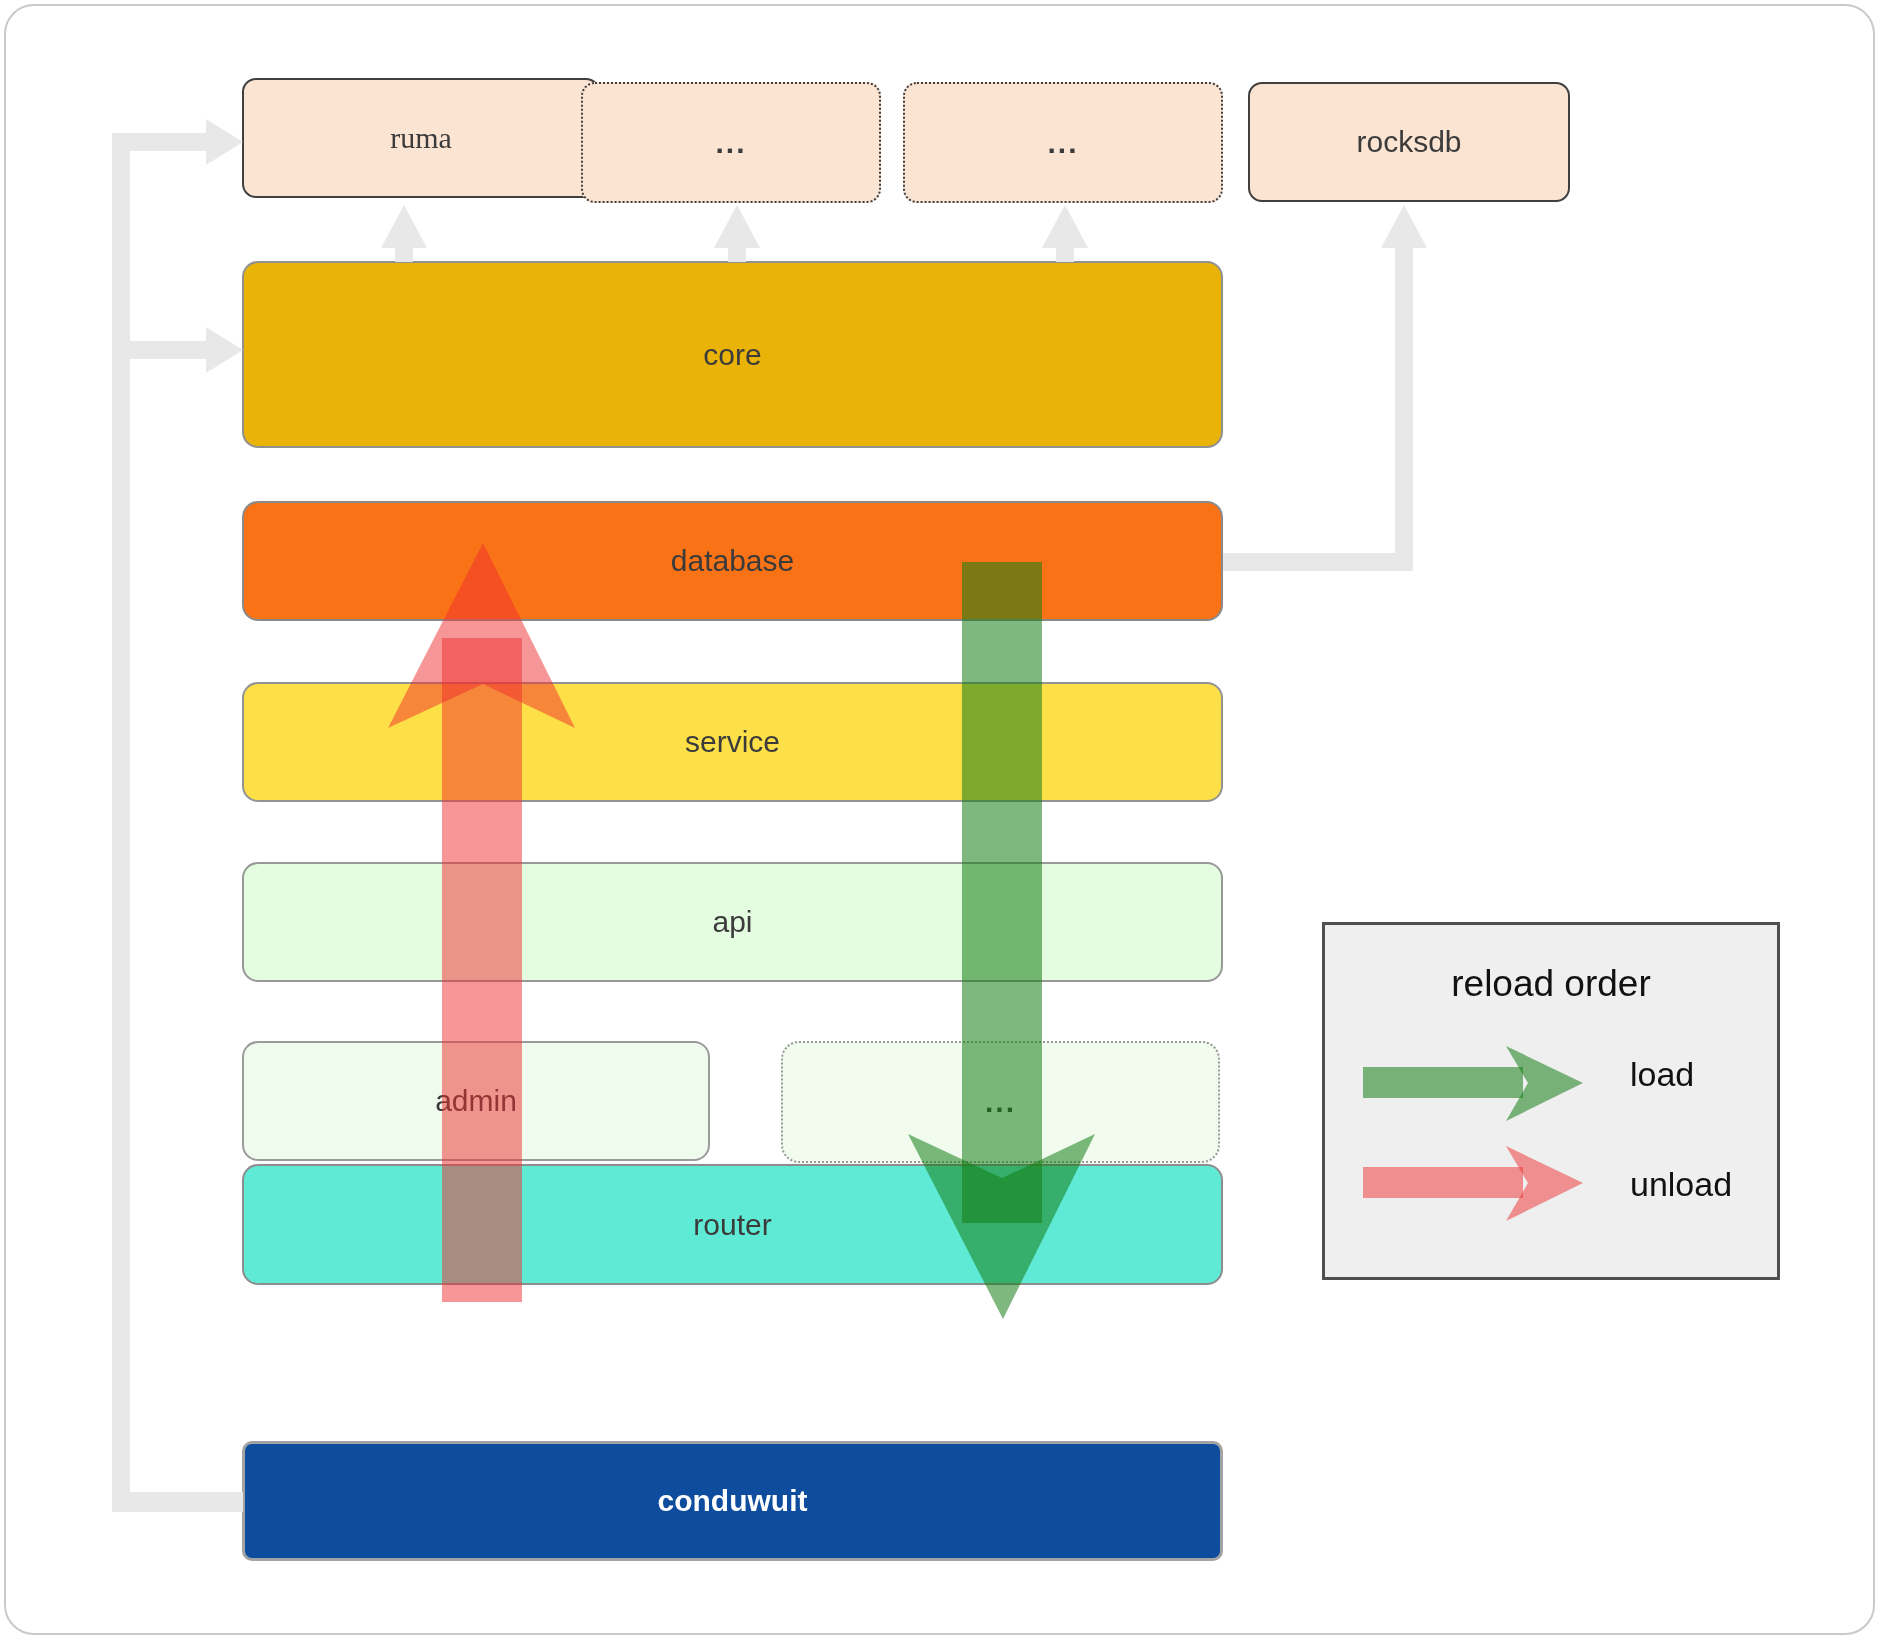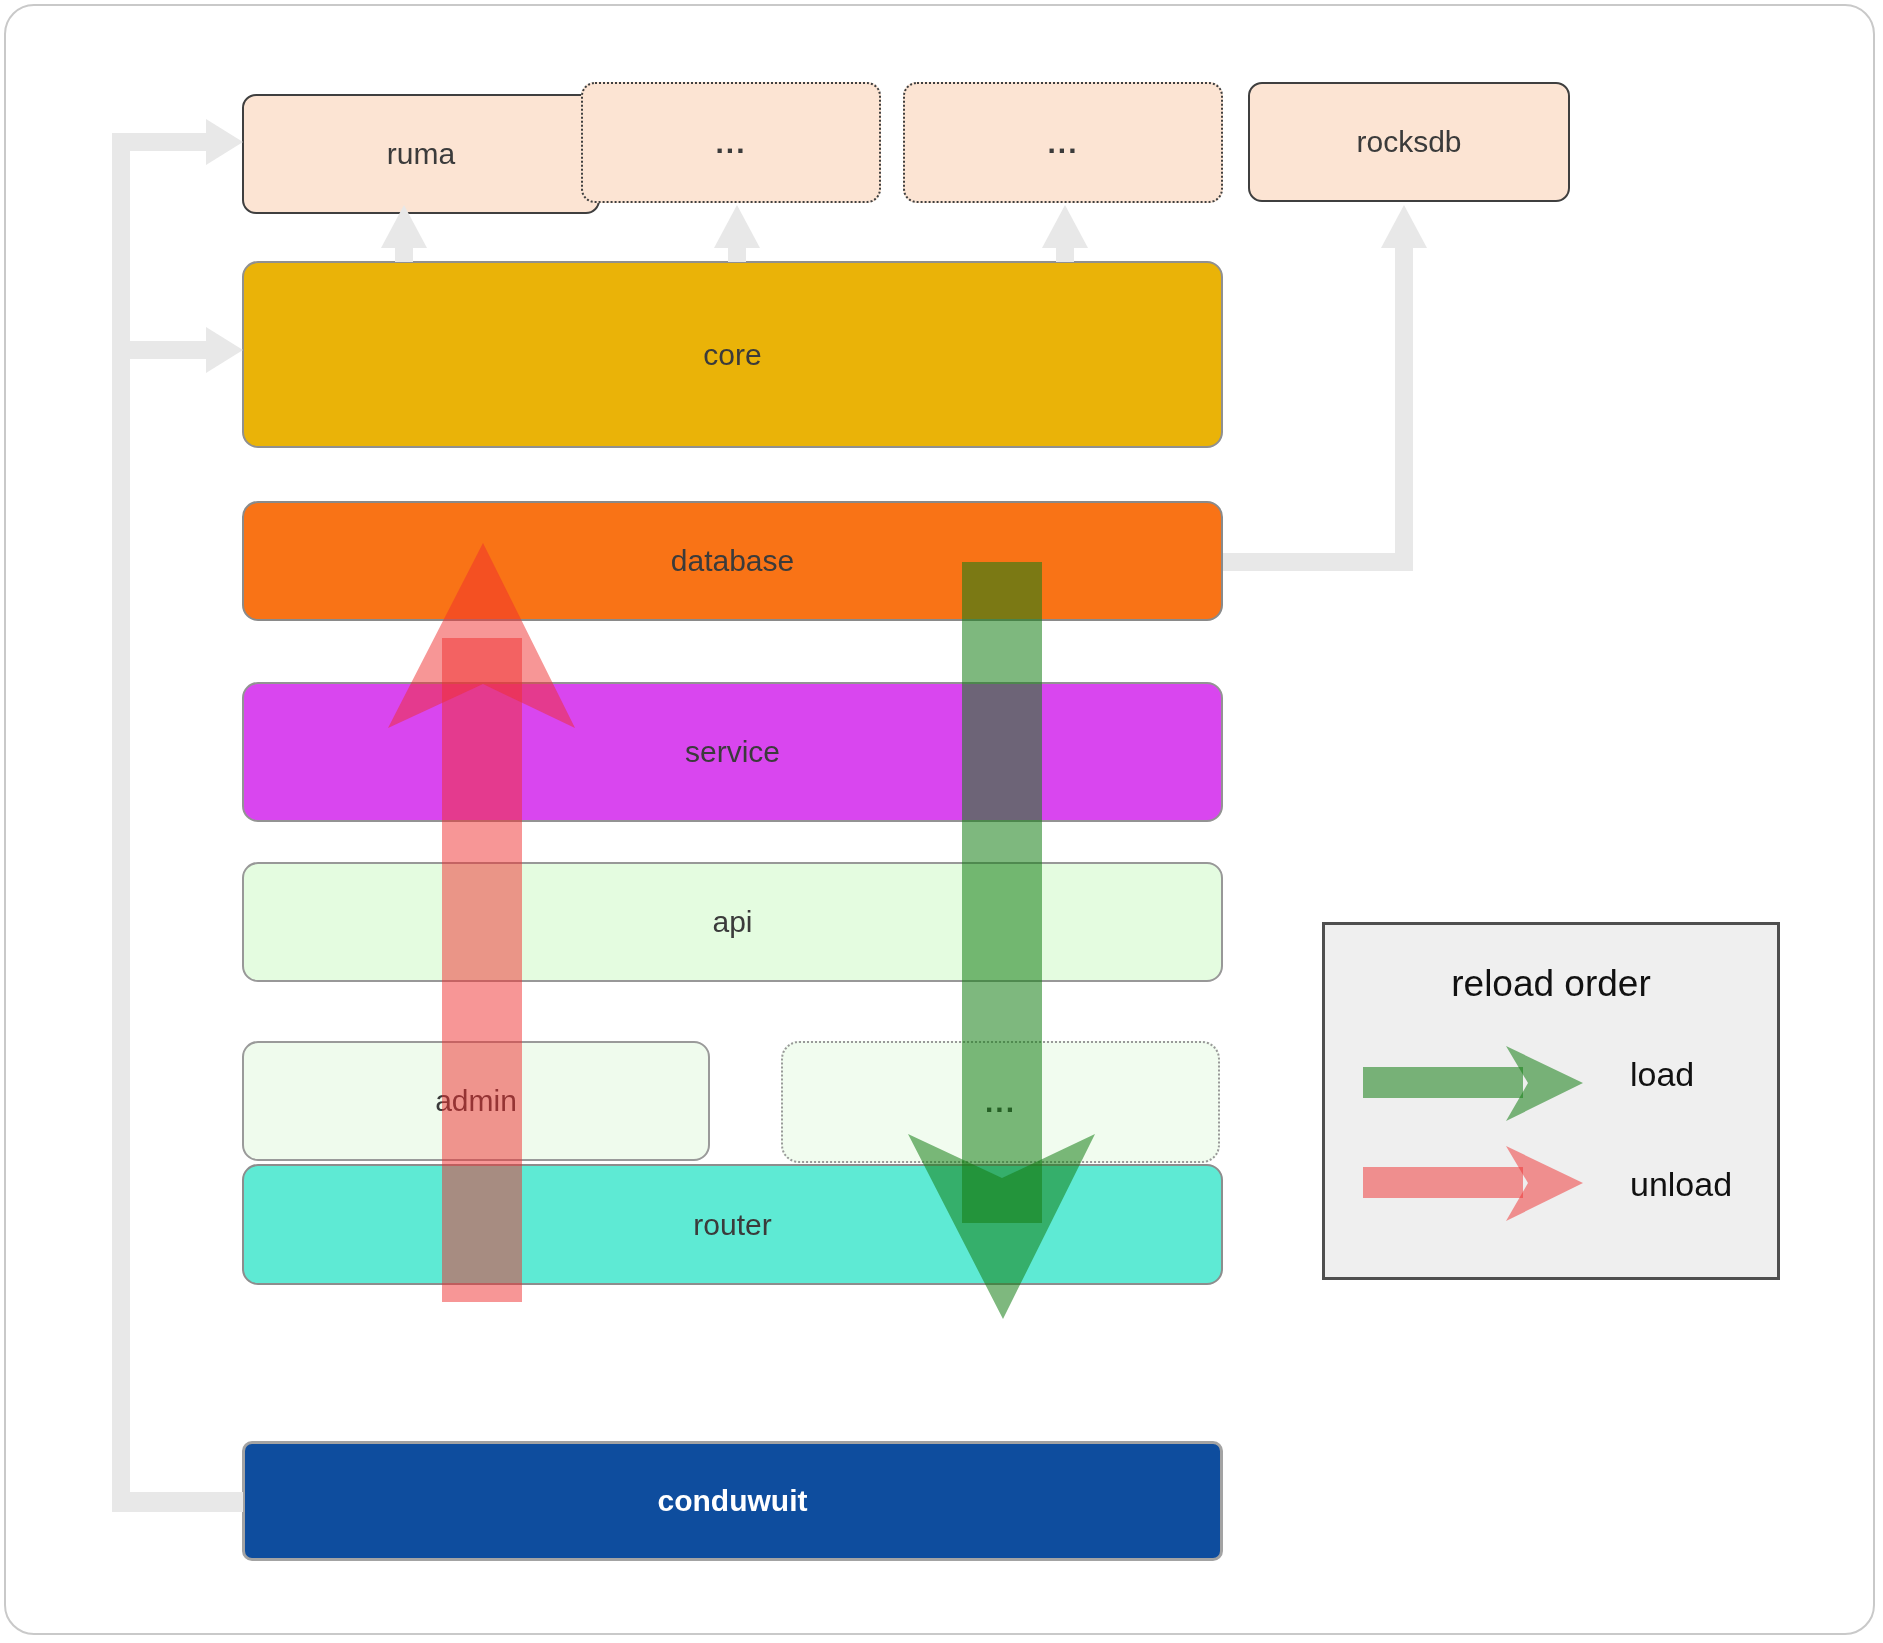--- a/index.html
+++ b/index.html
@@ -18,28 +18,28 @@
   .box{
     position:absolute;
     box-sizing:border-box;
     display:flex;align-items:center;justify-content:center;
     font-size:30px;color:#3b3b3b;
     border-radius:16px;
   }
   
   .ext{background:#fce4d3;border:2px solid #3f3f3f;border-radius:14px;}
   .ext.dotted{border:2px dotted #3f3f3f;}
-  #box-ruma   {left:242px;top:94px;width:358px;height:120px;}
+  #box-ruma   {left:242px;top:78px;width:358px;height:120px;font-family:Liberation Serif, serif;}
   #box-etc1   {left:581px;top:82px;width:300px;height:121px;}
   #box-etc2   {left:903px;top:82px;width:320px;height:121px;}
   #box-rocksdb{left:1248px;top:82px;width:322px;height:120px;}
   
   #box-core    {left:242px;top:261px;width:981px;height:187px;background:#eab308;border:2px solid #909090;}
   #box-database{left:242px;top:501px;width:981px;height:120px;background:#f97316;border:2px solid #8a8a8a;}
-  #box-service {left:242px;top:682px;width:981px;height:140px;background:#d946ef;border:2px solid #939393;}
+  #box-service {left:242px;top:682px;width:981px;height:120px;background:#fde047;border:2px solid #939393;}
   #box-api     {left:242px;top:862px;width:981px;height:120px;background:#e4fce0;border:2px solid #989898;}
   #box-admin   {left:242px;top:1041px;width:468px;height:120px;background:#effbed;border:2px solid #9a9a9a;}
   #box-etc3    {left:781px;top:1041px;width:439px;height:122px;background:#f1fcef;border:2px dotted #999999;border-radius:18px;}
   #box-router  {left:242px;top:1164px;width:981px;height:121px;background:#5eead4;border:2px solid #8d8d8d;}
   #box-conduwuit{
     left:242px;top:1441px;width:981px;height:120px;
     background:#0e4d9e;border:3px solid #a3a3a3;border-radius:10px;
     color:#ffffff;font-weight:bold;
   }
   .dots{font-weight:bold;letter-spacing:2px;}

